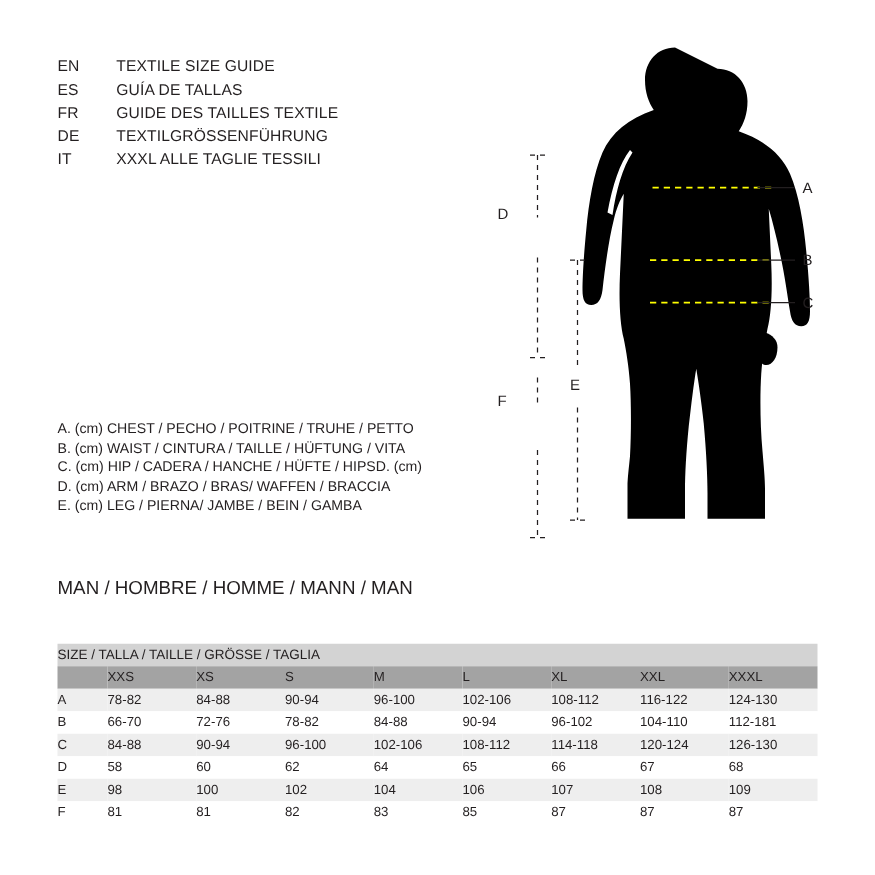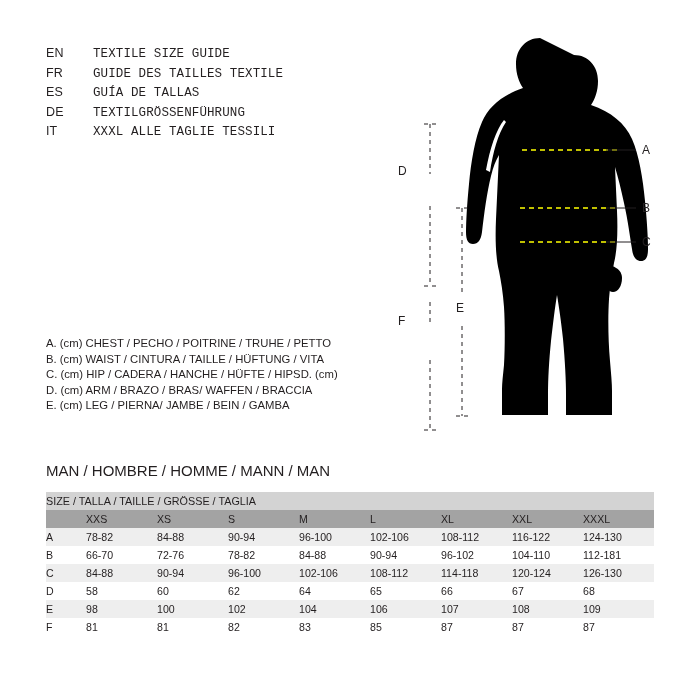--- a/index.html
+++ b/index.html
@@ -34,21 +34,20 @@
     font-size: 12.5px;
     line-height: 18.5px;
     letter-spacing: 0.1px;
   }
   .title-lang {
     width: 47px;
     flex: 0 0 47px;
   }
   .title-text {
     flex: 1 1 auto;
-    font-family: Liberation Mono, monospace;
   }
 
   
   .legend {
     position: absolute;
     left: 46px;
     top: 336px;
     width: 430px;
     font-size: 11.3px;
     line-height: 15.6px;
@@ -60,21 +59,21 @@
     position: absolute;
     left: 46px;
     top: 462px;
     font-size: 15px;
   }
 
   
   .table-wrap {
     position: absolute;
     left: 46px;
-    top: 492px;
+    top: 515px;
     width: 608px;
   }
   table.size-table {
     border-collapse: collapse;
     width: 608px;
     font-size: 10.6px;
     color: #231f20;
   }
   table.size-table td, table.size-table th {
     padding: 0;
@@ -123,26 +122,26 @@
 <body>
 
 <div class="page">
 
   <div class="title-block">
     <div class="title-row">
       <span class="title-lang">EN</span>
       <span class="title-text">TEXTILE SIZE GUIDE</span>
     </div>
     <div class="title-row">
+      <span class="title-lang">ES</span>
+      <span class="title-text">GUÍA DE TALLAS</span>
+    </div>
+    <div class="title-row">
       <span class="title-lang">FR</span>
       <span class="title-text">GUIDE DES TAILLES TEXTILE</span>
-    </div>
-    <div class="title-row">
-      <span class="title-lang">ES</span>
-      <span class="title-text">GUÍA DE TALLAS</span>
     </div>
     <div class="title-row">
       <span class="title-lang">DE</span>
       <span class="title-text">TEXTILGRÖSSENFÜHRUNG</span>
     </div>
     <div class="title-row">
       <span class="title-lang">IT</span>
       <span class="title-text">XXXL ALLE TAGLIE TESSILI</span>
     </div>
   </div>

